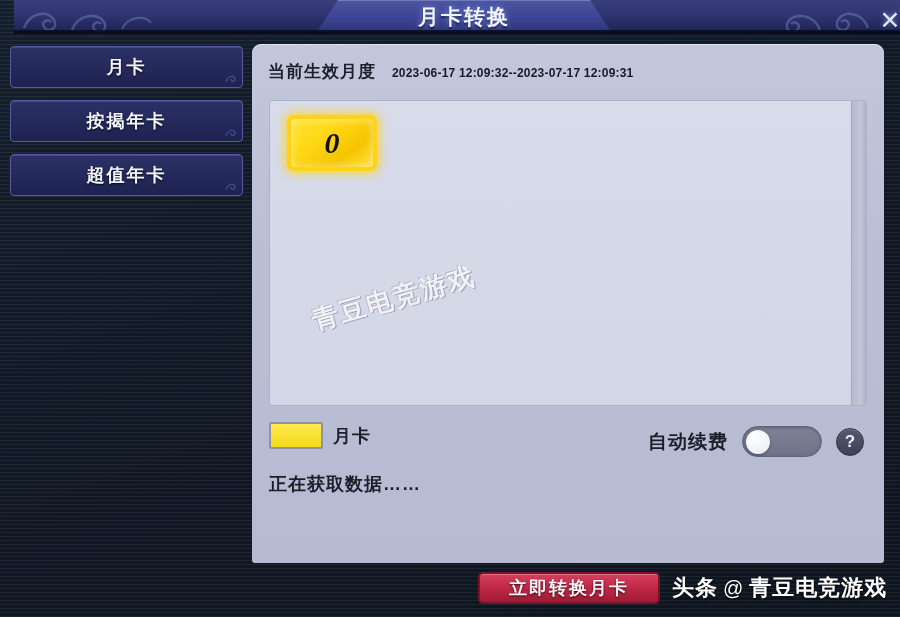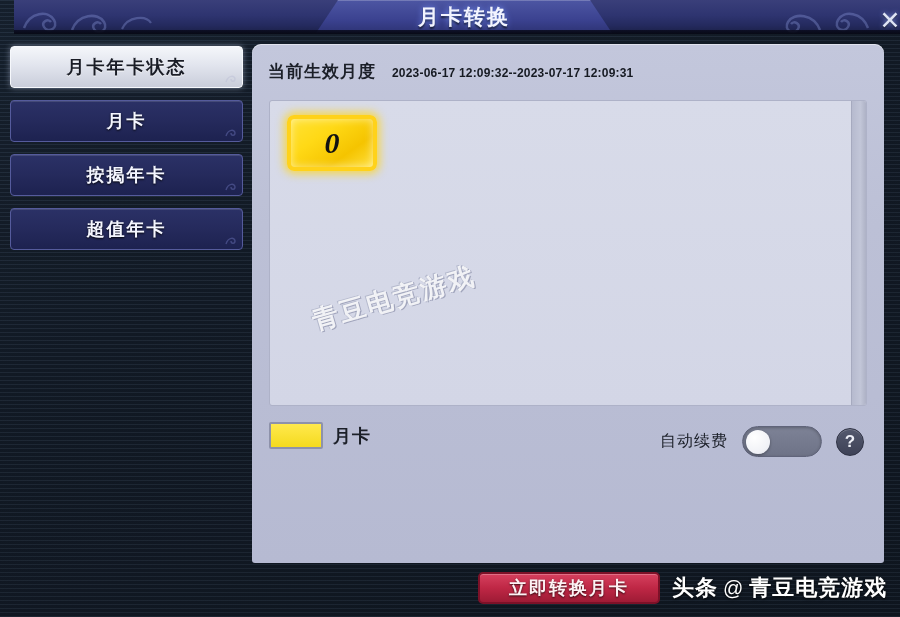--- a/index.html
+++ b/index.html
@@ -237,22 +237,22 @@
 
   
   .autorenew-row {
     position: absolute;
     right: 20px; top: 382px;
     display: flex;
     align-items: center;
     gap: 14px;
   }
   .ar-label {
-    font-size: 16px;
-    font-weight: normal;
+    font-size: 19px;
+    font-weight: bold;
     color: #1b1f28;
     letter-spacing: 1px;
   }
   .toggle {
     width: 80px; height: 31px;
     border-radius: 16px;
     background: linear-gradient(180deg, #7d8296 0%, #6e7387 100%);
     border: 1px solid #60647a;
     position: relative;
     cursor: pointer;
@@ -343,26 +343,20 @@
     <svg class="tb-swirl right" viewBox="0 0 190 34">
       <path d="M10 24 C16 8, 34 6, 40 16 C45 24, 34 30, 30 23 C27 18, 34 14, 37 18" fill="none" stroke="#8f9de0" stroke-width="2.5"></path>
       <path d="M58 26 C64 10, 84 8, 90 18 C95 26, 84 32, 80 25 C77 20, 84 16, 87 20" fill="none" stroke="#8f9de0" stroke-width="2.5"></path>
     </svg>
     <div class="tb-center"></div>
     <div class="title-text">月卡转换</div>
     <div class="close-btn">✕</div>
   </div>
 
   <div class="sidebar">
-    <div class="side-item active">
-      <span>月卡年卡状态</span>
-      <svg class="corner-swirl" viewBox="0 0 16 16">
-        <path d="M3 12 C5 5, 12 5, 12 9 C12 12, 8 12, 8 9" fill="none" stroke="#b9bdd4" stroke-width="1.4"></path>
-      </svg>
-    </div>
     <div class="side-item inactive">
       <span>月卡</span>
       <svg class="corner-swirl" viewBox="0 0 16 16">
         <path d="M3 12 C5 5, 12 5, 12 9 C12 12, 8 12, 8 9" fill="none" stroke="#6f77bd" stroke-width="1.4"></path>
       </svg>
     </div>
     <div class="side-item inactive">
       <span>按揭年卡</span>
       <svg class="corner-swirl" viewBox="0 0 16 16">
         <path d="M3 12 C5 5, 12 5, 12 9 C12 12, 8 12, 8 9" fill="none" stroke="#6f77bd" stroke-width="1.4"></path>
@@ -397,20 +391,21 @@
     </div>
 
     <div class="autorenew-row">
       <div class="ar-label">自动续费</div>
       <div class="toggle">
         <div class="knob"></div>
       </div>
       <div class="help-btn">?</div>
     </div>
 
+    <div class="status-text">正在获取数据……</div>
   </div>
 
   <div class="convert-btn">立即转换月卡</div>
 
   <div class="bottom-watermark">
     <span class="bw-brand">头条</span>
     <span class="bw-at">@</span>
     <span class="bw-brand">青豆电竞游戏</span>
   </div>
 

